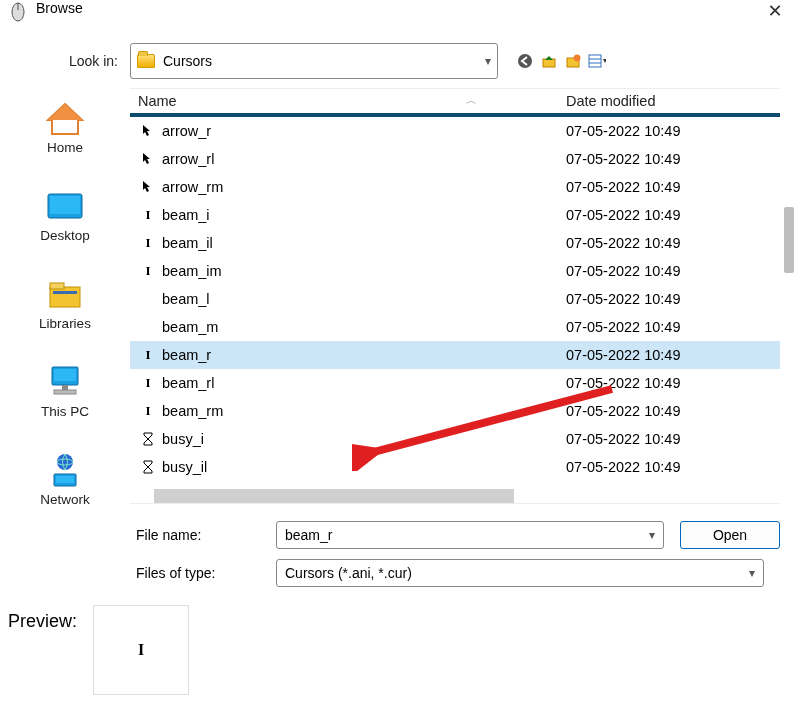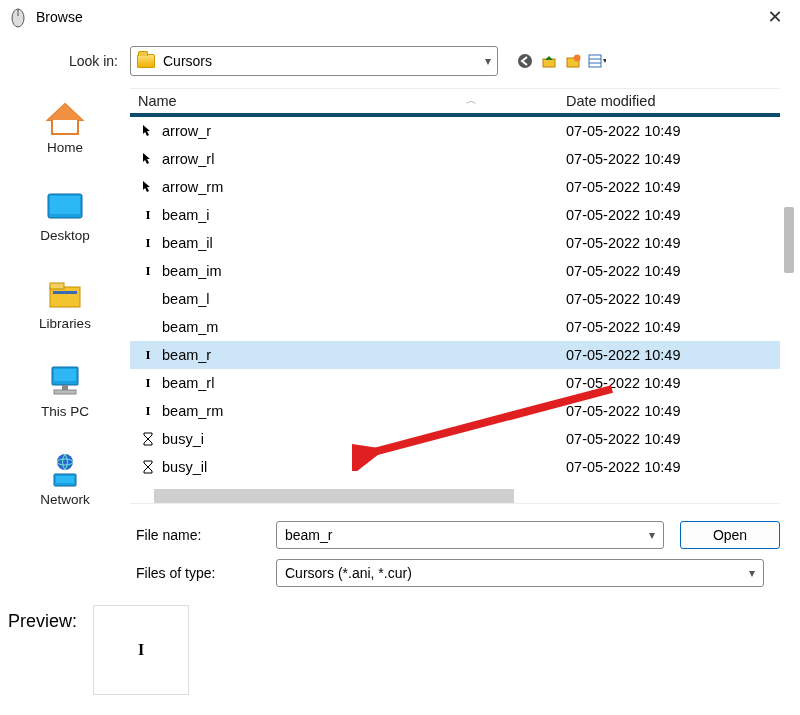--- a/index.html
+++ b/index.html
@@ -1,25 +1,25 @@
 <!DOCTYPE html>
 <html><head>
 <meta charset="utf-8">
 <style>
   * { box-sizing: border-box; font-family: "Segoe UI", Tahoma, sans-serif; }
   body { margin:0; background:#fff; width:800px; height:715px; overflow:hidden; position:relative; }
-  .titlebar { display:flex; align-items:center; height:34px; padding:0 10px; }
+  .titlebar { display:flex; align-items:flex-start; height:34px; padding:0 10px; }
   .title-icon { width:18px; height:22px; margin-right:8px; }
   .title-icon svg { display:block; }
   .title-text { font-size:14px; color:#000; }
   .close { margin-left:auto; width:30px; text-align:center; font-size:18px; color:#333; cursor:pointer; }
 
   .lookin-row { display:flex; align-items:center; height:34px; margin-top:10px; }
   .lookin-label { width:130px; text-align:right; padding-right:12px; font-size:14px; color:#222; }
-  .lookin-select { display:flex; align-items:center; width:368px; height:30px; border:1px solid #888; border-radius:3px; padding:0 6px; background:#fff; }
+  .lookin-select { display:flex; align-items:center; width:368px; height:36px; border:1px solid #888; border-radius:3px; padding:0 6px; background:#fff; }
   .folder-ico { width:18px; height:14px; margin-right:8px; background:linear-gradient(#ffe07a,#f0b000); border:1px solid #d39a00; border-radius:2px 2px 1px 1px; position:relative; }
   .folder-ico::before { content:""; position:absolute; top:-4px; left:0; width:8px; height:4px; background:#f0c445; border:1px solid #d39a00; border-bottom:none; border-radius:2px 2px 0 0; }
   .lookin-sel-text { font-size:14px; }
   .dropdown-chev { margin-left:auto; color:#555; font-size:12px; }
   .tool-icons { display:flex; gap:6px; margin-left:18px; }
   .ti { width:18px; height:18px; display:flex; align-items:center; justify-content:center; font-size:12px; }
 
   .main { display:flex; margin-top:10px; }
   .places { width:130px; display:flex; flex-direction:column; align-items:center; padding-top:8px; gap:25px; }
   .place { display:flex; flex-direction:column; align-items:center; width:100%; cursor:pointer; padding:4px 0; }

